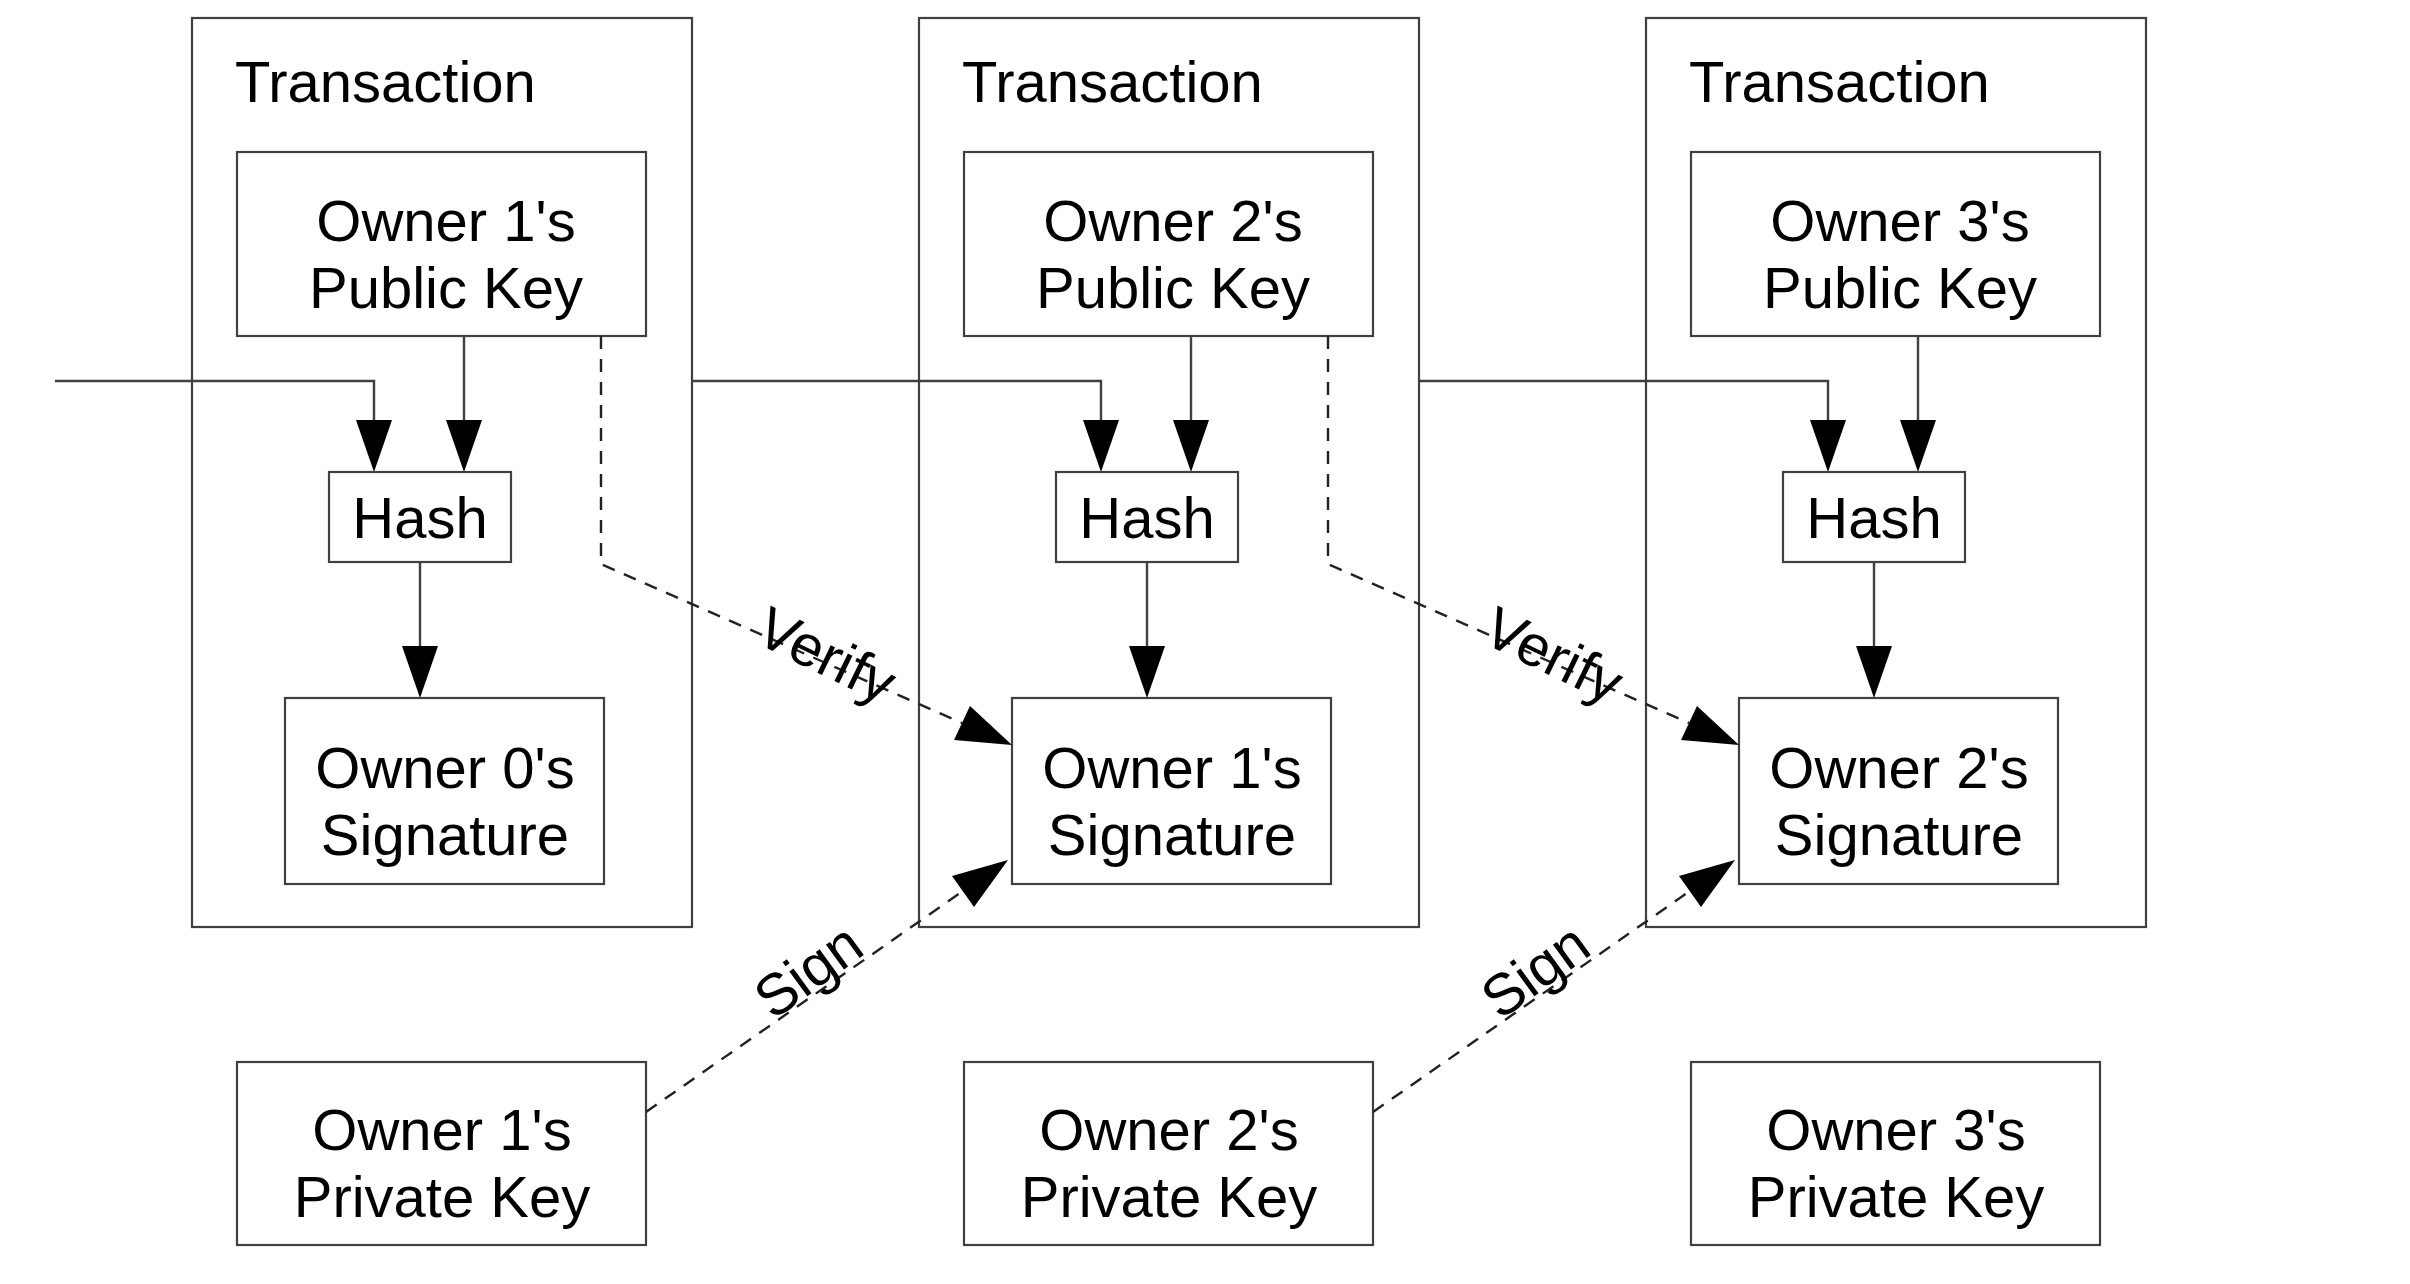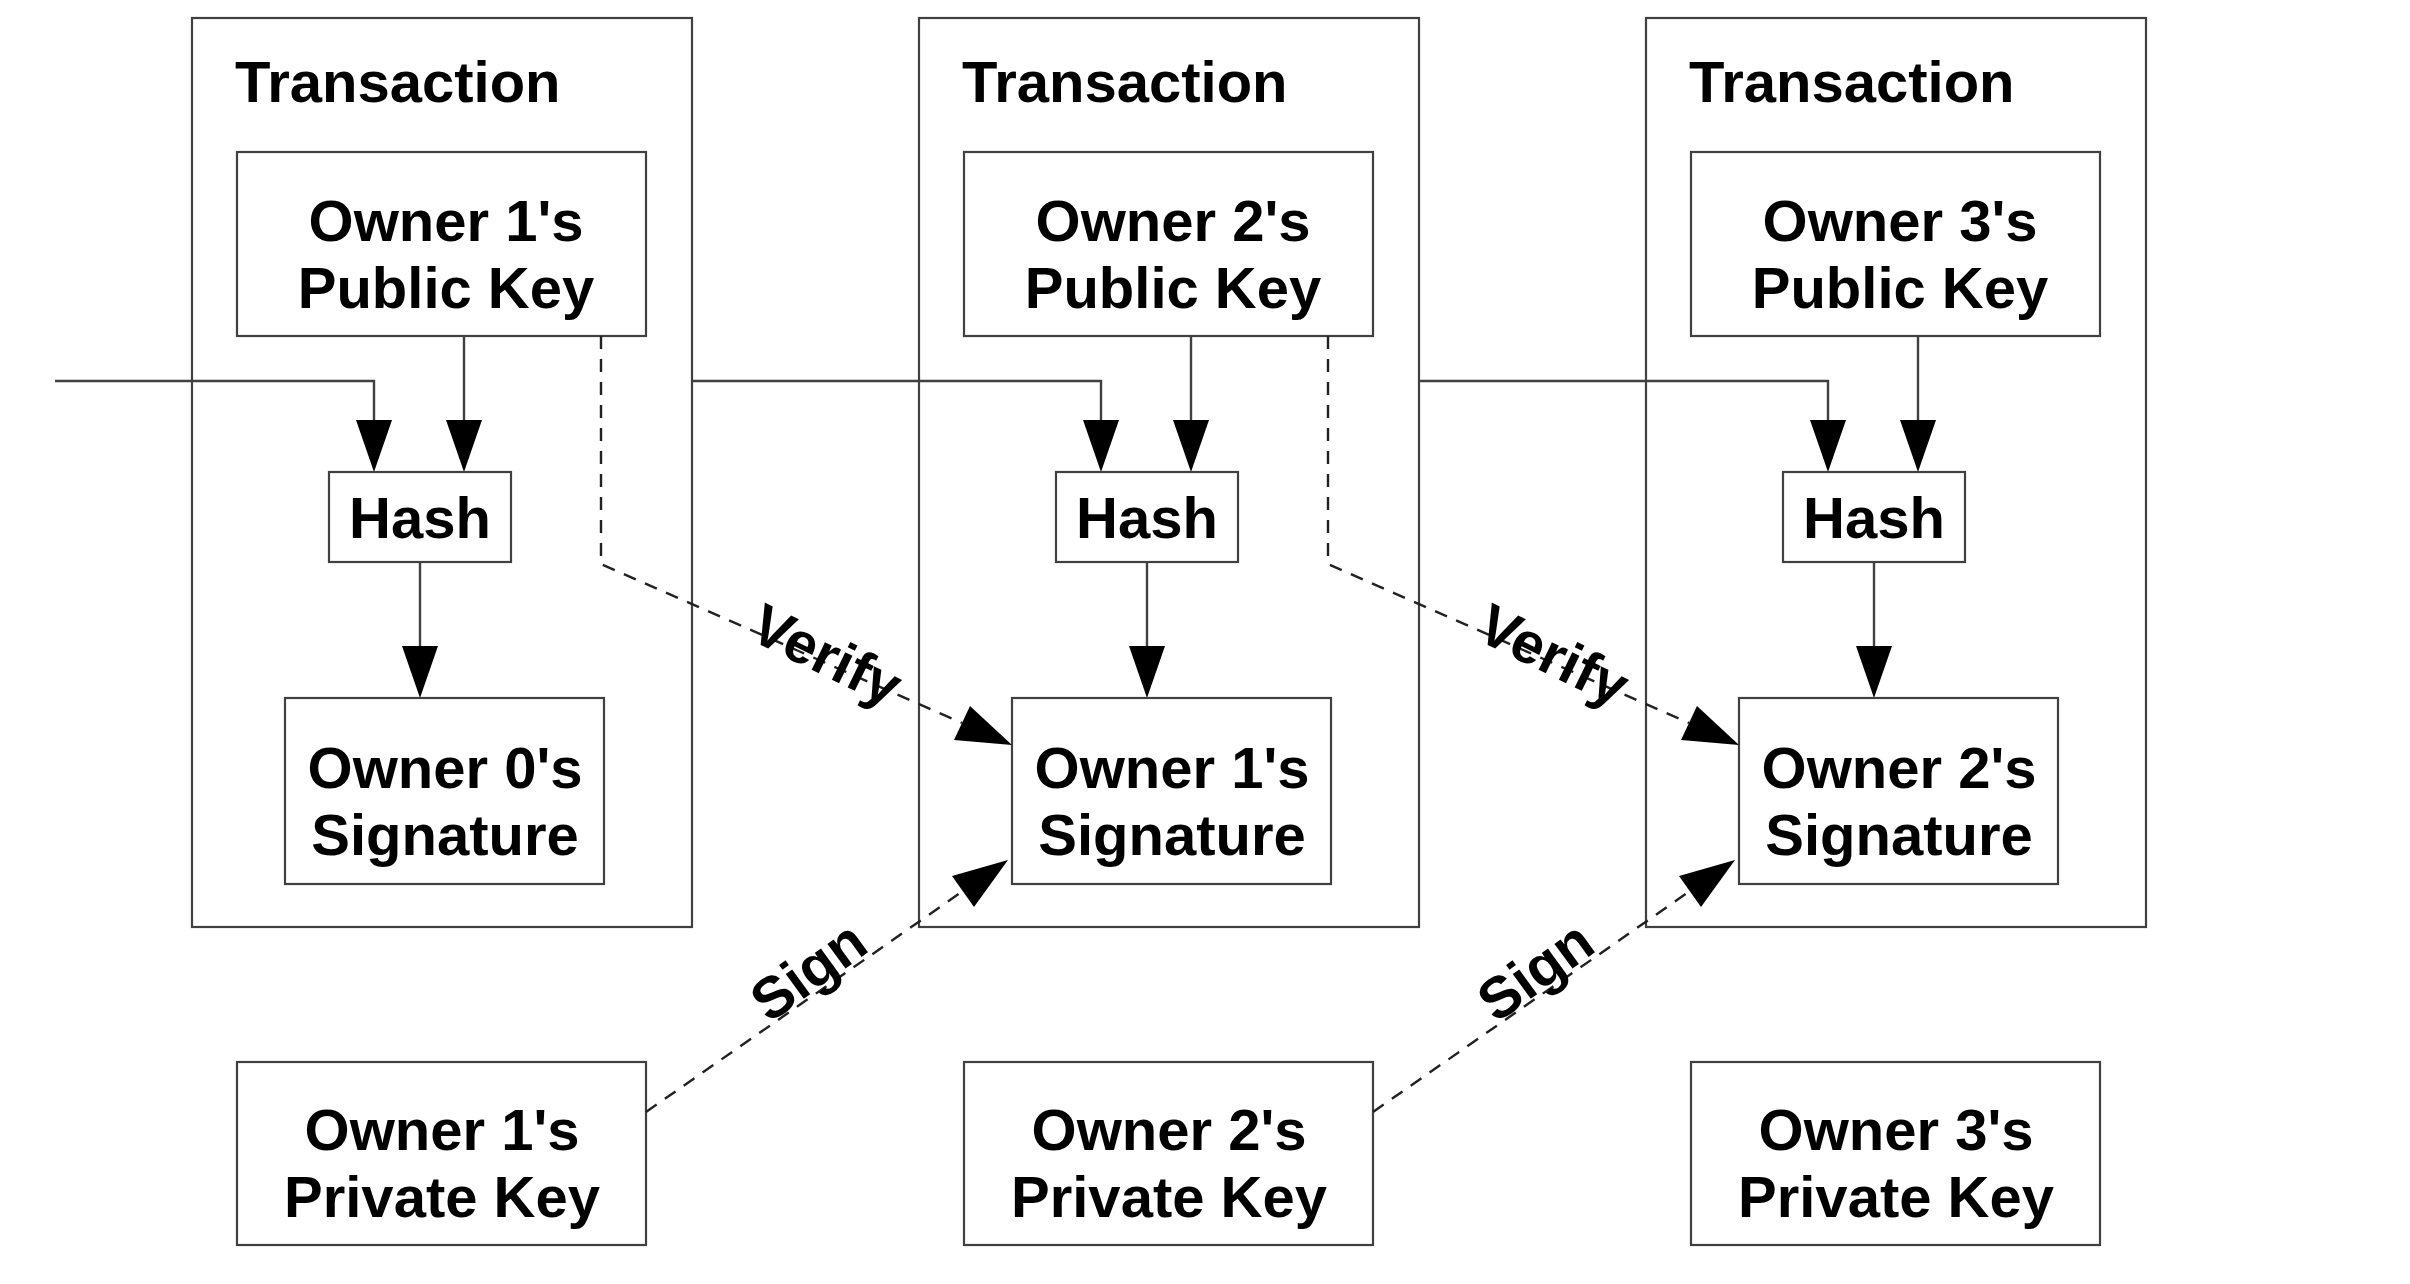--- a/index.html
+++ b/index.html
@@ -6,21 +6,20 @@
     margin: 0;
     padding: 0;
     background: #ffffff;
   }
   .stage {
     width: 2410px;
     height: 1284px;
     background: #ffffff;
     position: relative;
     overflow: hidden;
-    font-weight: bold;
   }
   svg.diagram {
     display: block;
     width: 2410px;
     height: 1284px;
     font-family: "Liberation Sans", "DejaVu Sans", sans-serif;
   }
   .box {
     fill: #ffffff;
     stroke: #404040;

